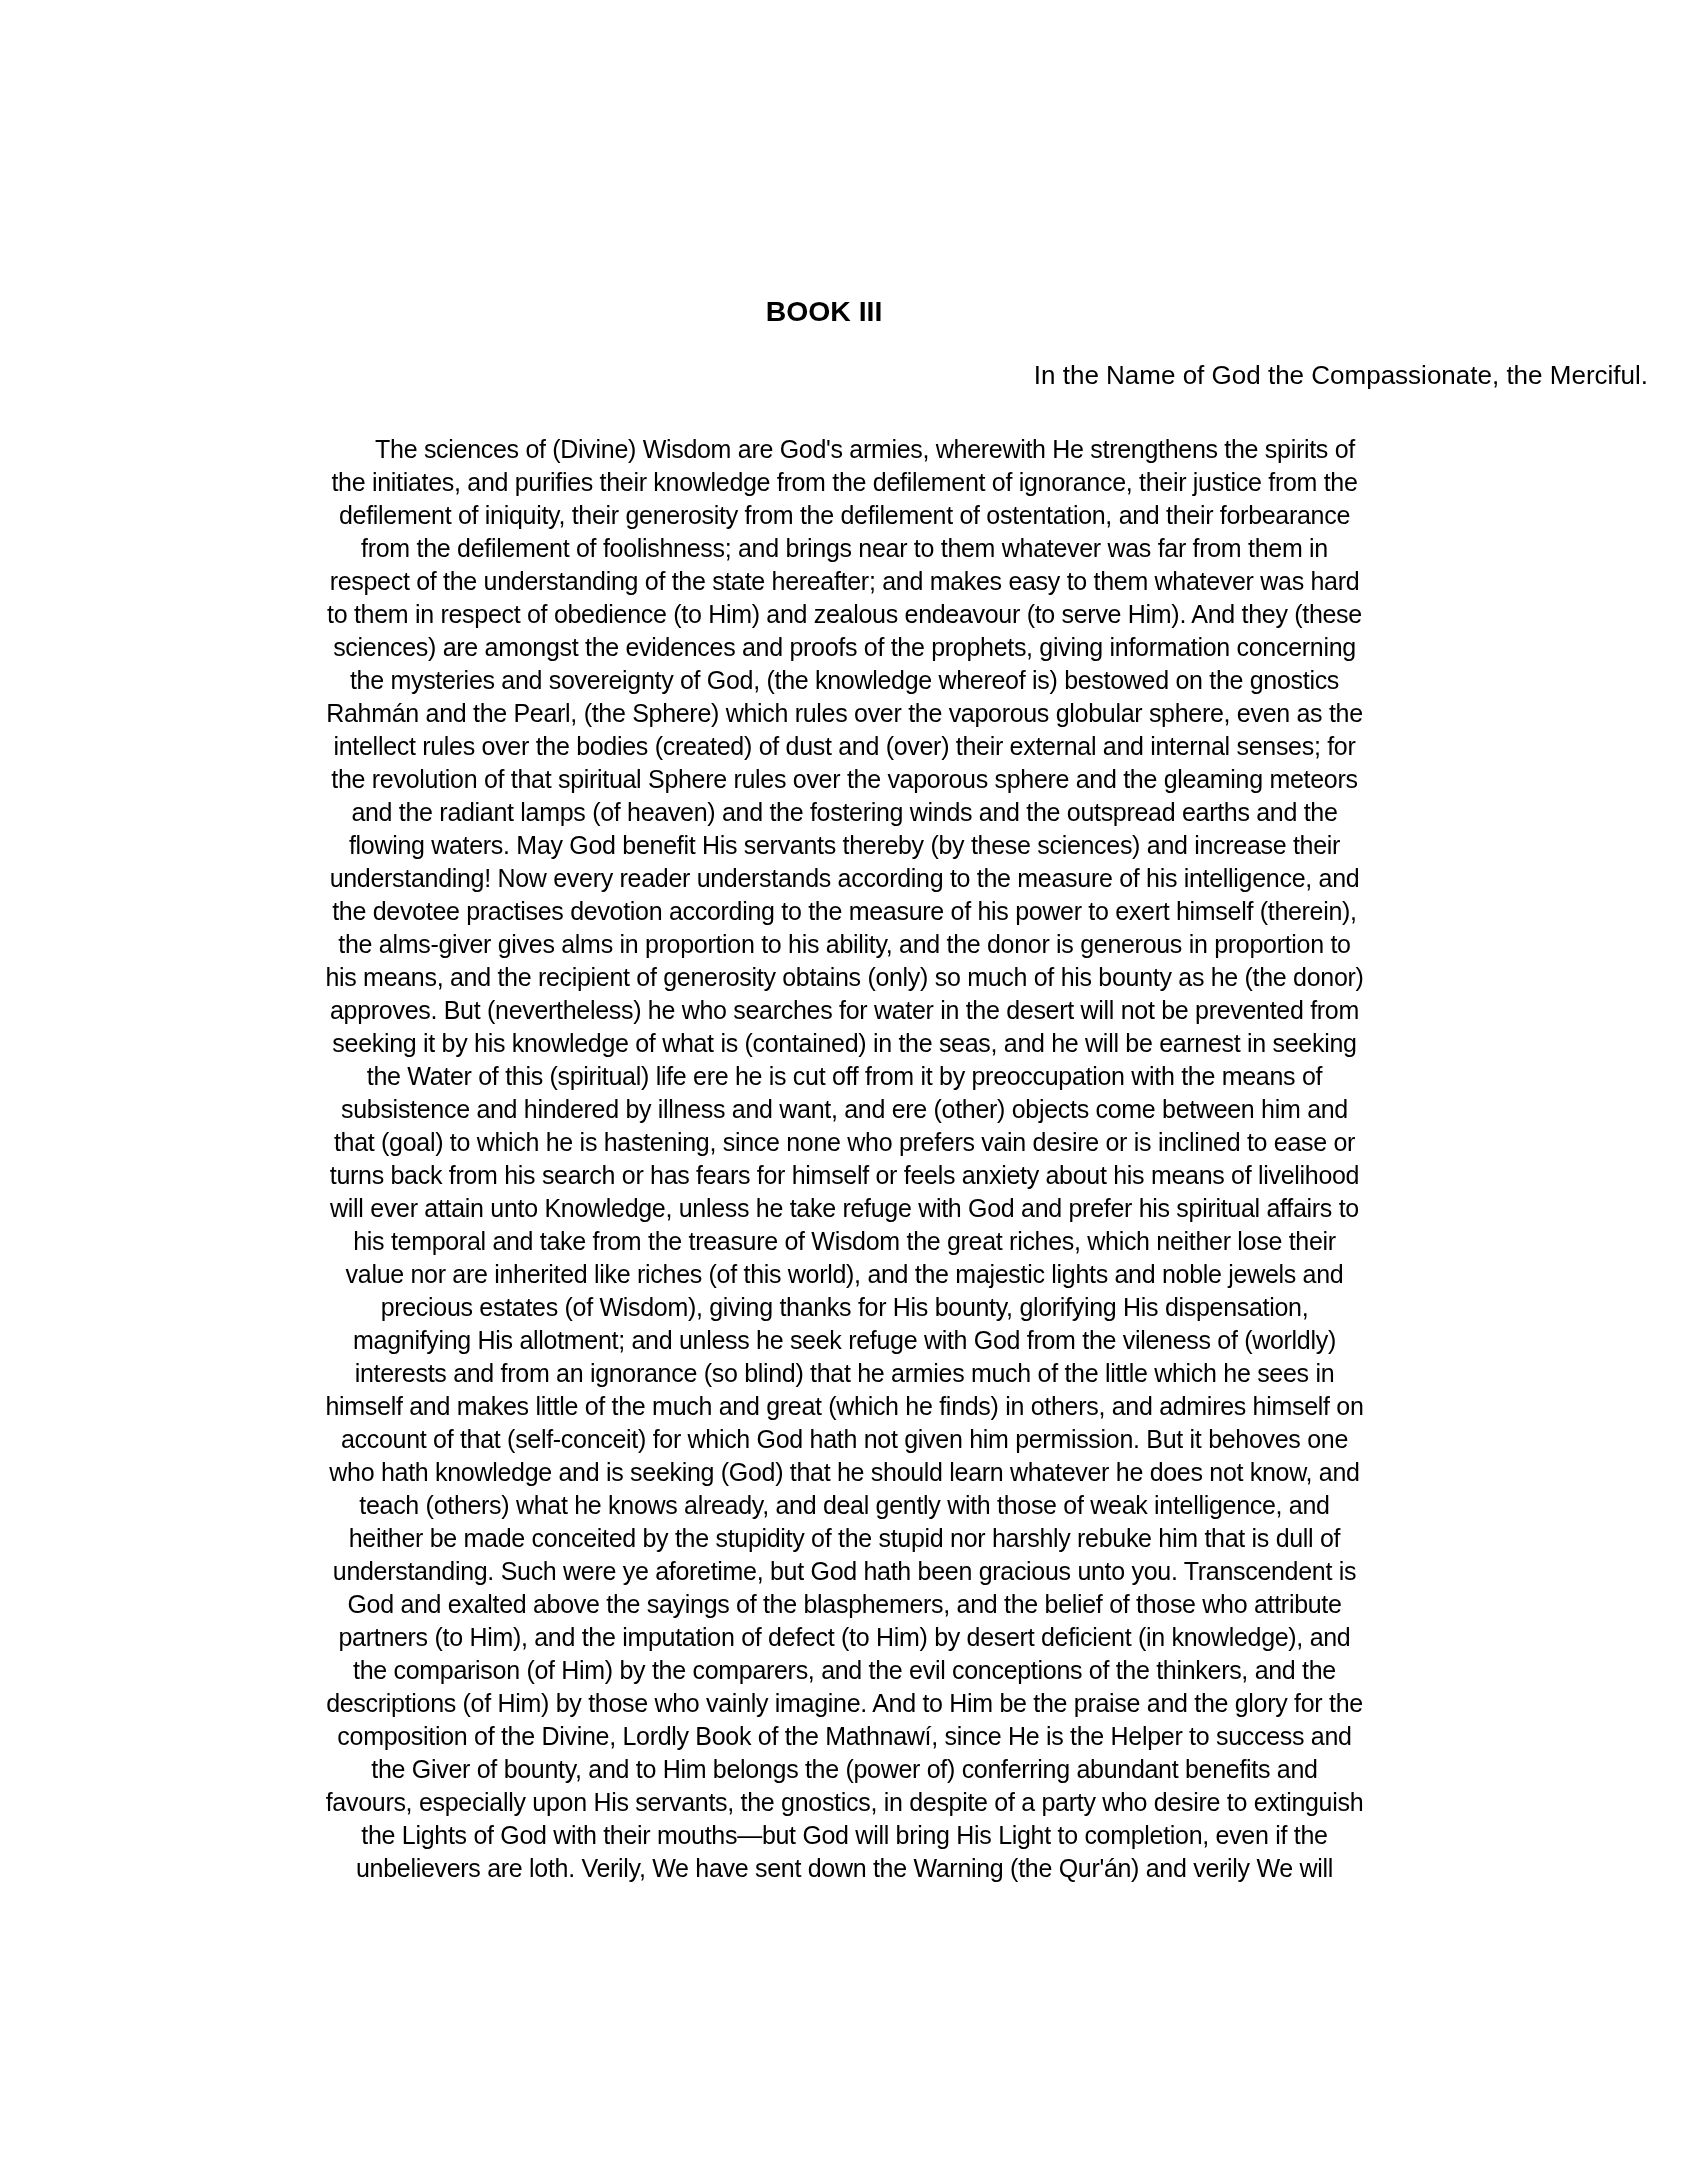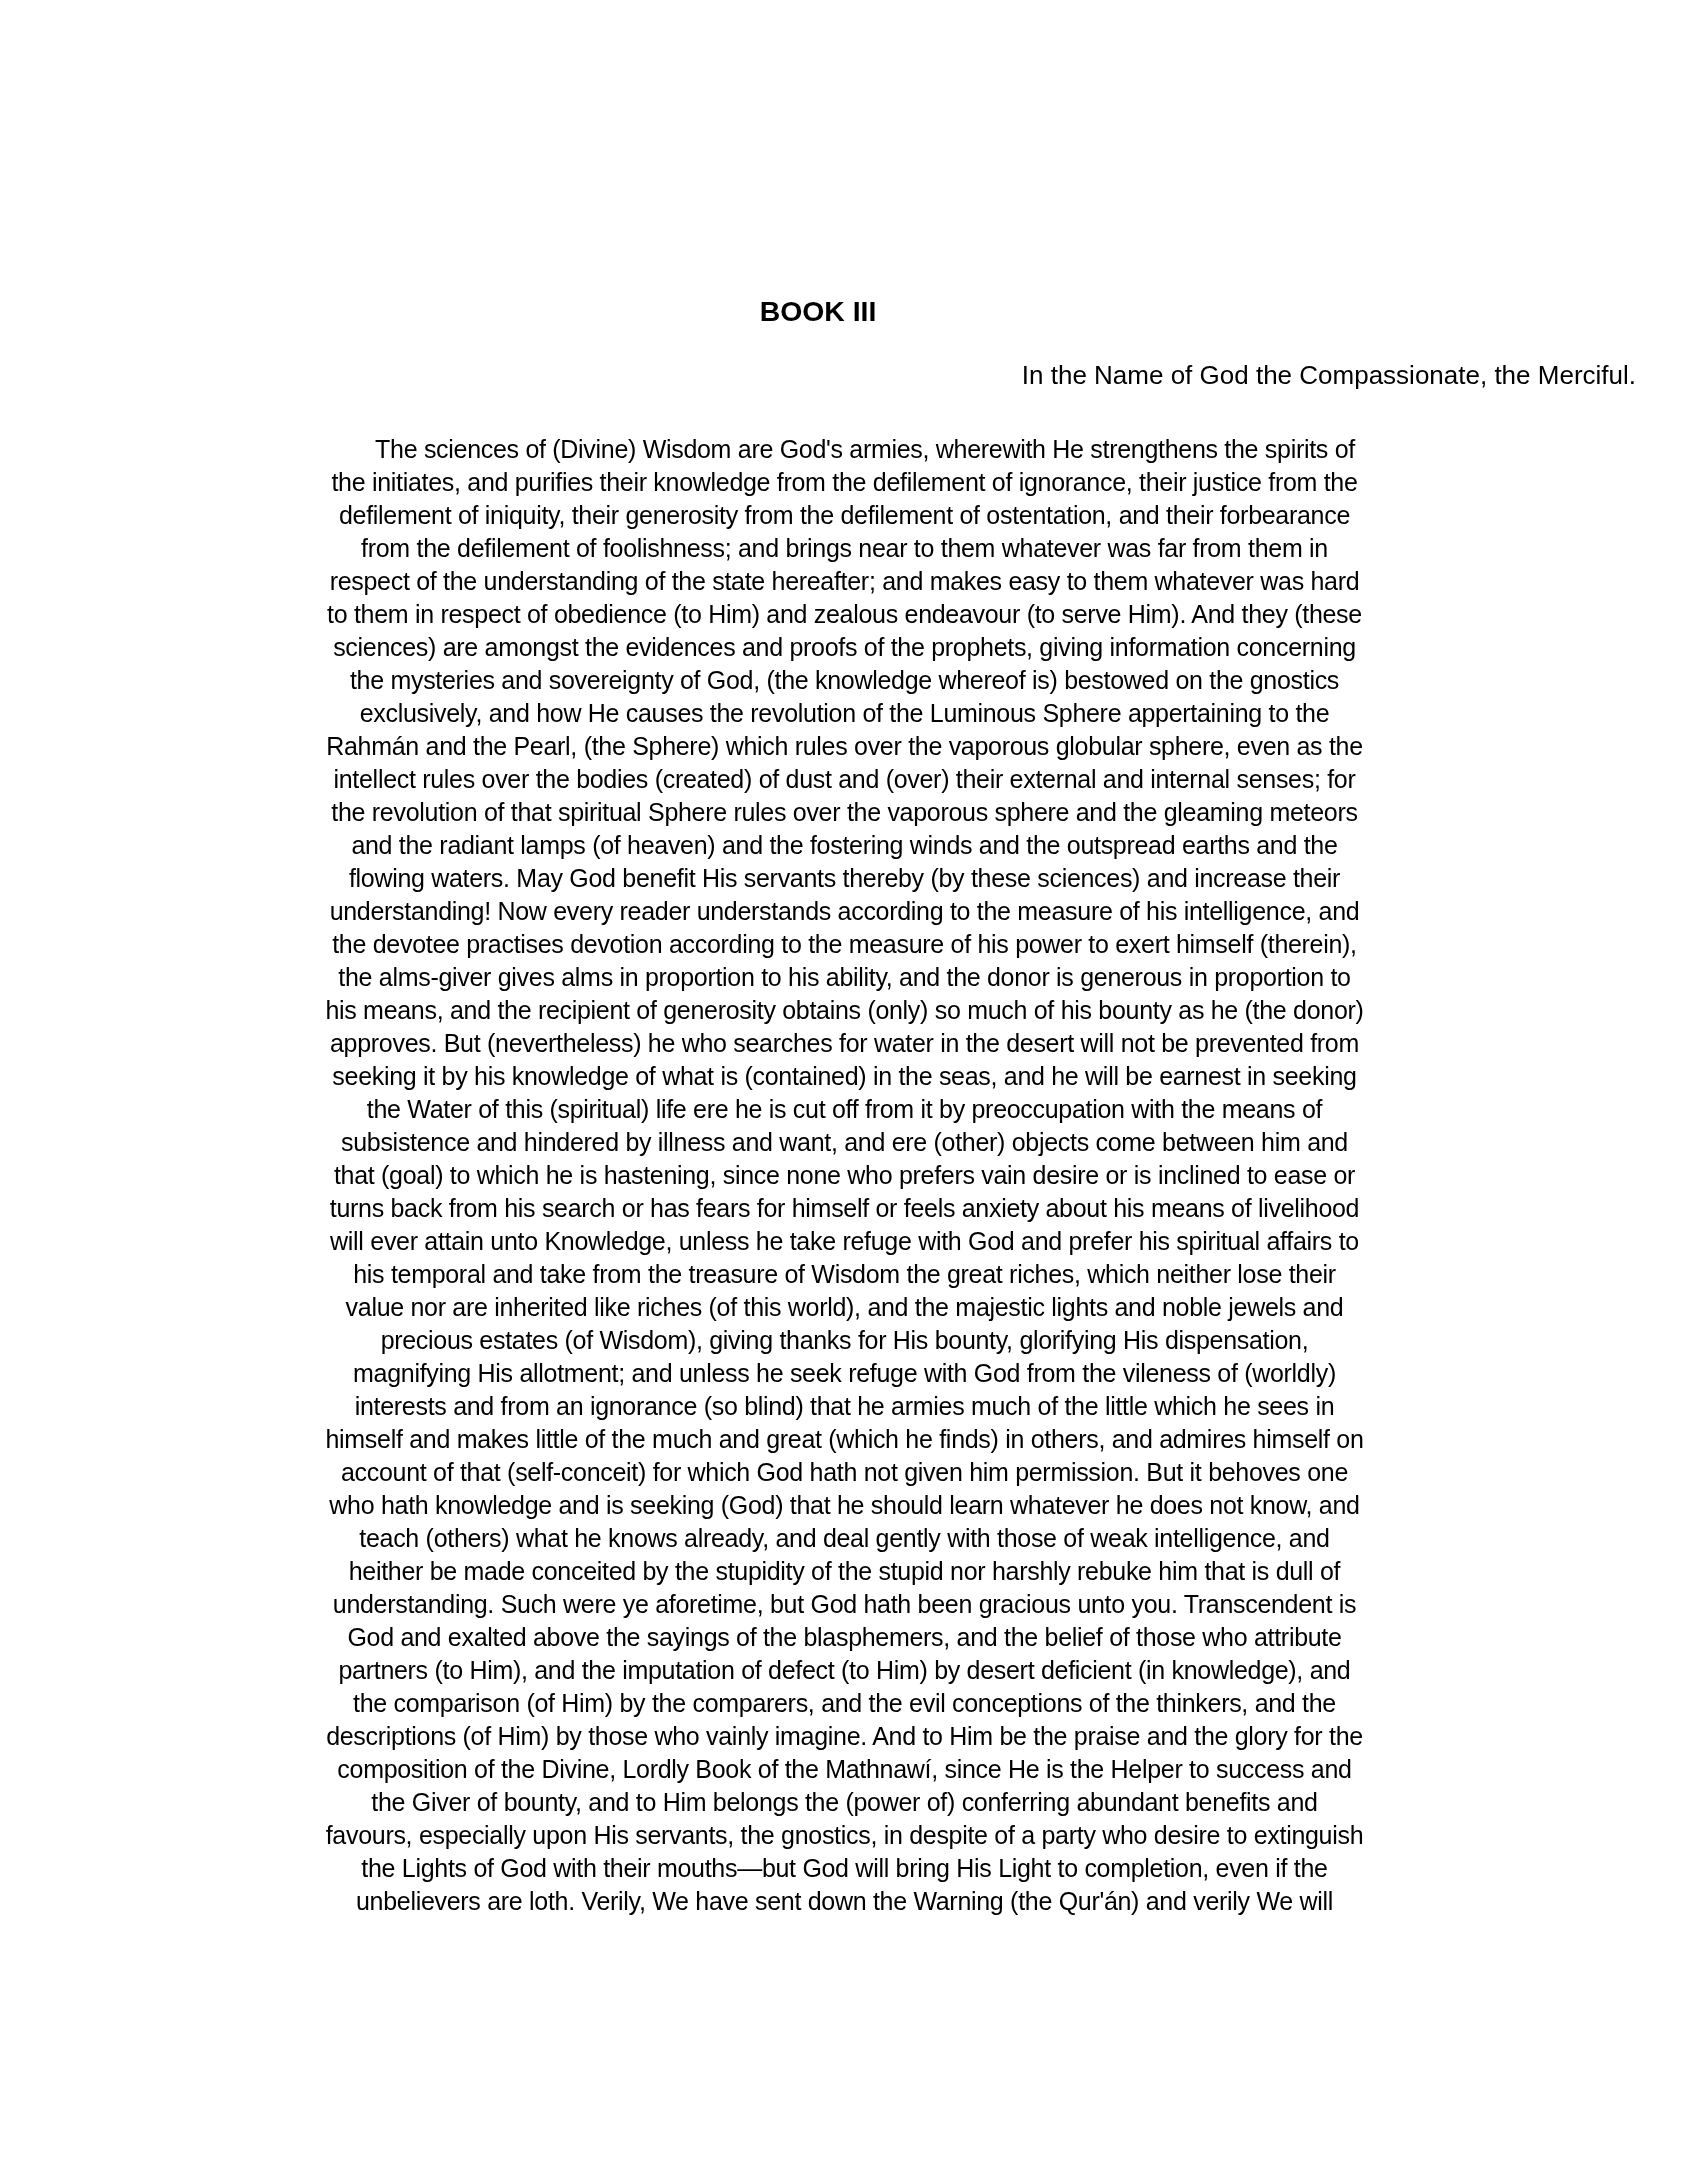--- a/index.html
+++ b/index.html
@@ -8,20 +8,21 @@
     background: #ffffff;
   }
   .page {
     position: relative;
     width: 1636px;
     height: 2183px;
     background: #ffffff;
     color: #000000;
     font-family: "Liberation Sans", sans-serif;
     overflow: hidden;
+    padding-left: 12px;
   }
   .doc-title {
     position: absolute;
     top: 297px;
     left: 0;
     width: 100%;
     text-align: center;
     font-size: 28.4px;
     font-weight: bold;
     line-height: 1;
@@ -64,21 +65,20 @@
   <div class="doc-subtitle">In the Name of God the Compassionate, the Merciful.</div>
   <div class="body-text">
       <div class="line indent"><span>The sciences of (Divine) Wisdom are God's armies, wherewith He strengthens the spirits of</span></div>
       <div class="line"><span>the initiates, and purifies their knowledge from the defilement of ignorance, their justice from the</span></div>
       <div class="line"><span>defilement of iniquity, their generosity from the defilement of ostentation, and their forbearance</span></div>
       <div class="line"><span>from the defilement of foolishness; and brings near to them whatever was far from them in</span></div>
       <div class="line"><span>respect of the understanding of the state hereafter; and makes easy to them whatever was hard</span></div>
       <div class="line"><span>to them in respect of obedience (to Him) and zealous endeavour (to serve Him). And they (these</span></div>
       <div class="line"><span>sciences) are amongst the evidences and proofs of the prophets, giving information concerning</span></div>
       <div class="line"><span>the mysteries and sovereignty of God, (the knowledge whereof is) bestowed on the gnostics</span></div>
-      <div class="line"><span>exclusively, and how He causes the revolution of the Luminous Sphere appertaining to the</span></div>
       <div class="line"><span class="italic">Rahmán</span><span> and the Pearl, (the Sphere) which rules over the vaporous globular sphere, even as the</span></div>
       <div class="line"><span>intellect rules over the bodies (created) of dust and (over) their external and internal senses; for</span></div>
       <div class="line"><span>the revolution of that spiritual Sphere rules over the vaporous sphere and the gleaming meteors</span></div>
       <div class="line"><span>and the radiant lamps (of heaven) and the fostering winds and the outspread earths and the</span></div>
       <div class="line"><span>flowing waters. May God benefit His servants thereby (by these sciences) and increase their</span></div>
       <div class="line"><span>understanding! Now every reader understands according to the measure of his intelligence, and</span></div>
       <div class="line"><span>the devotee practises devotion according to the measure of his power to exert himself (therein),</span></div>
       <div class="line"><span>the alms-giver gives alms in proportion to his ability, and the donor is generous in proportion to</span></div>
       <div class="line"><span>his means, and the recipient of generosity obtains (only) so much of his bounty as he (the donor)</span></div>
       <div class="line"><span>approves. But (nevertheless) he who searches for water in the desert will not be prevented from</span></div>

